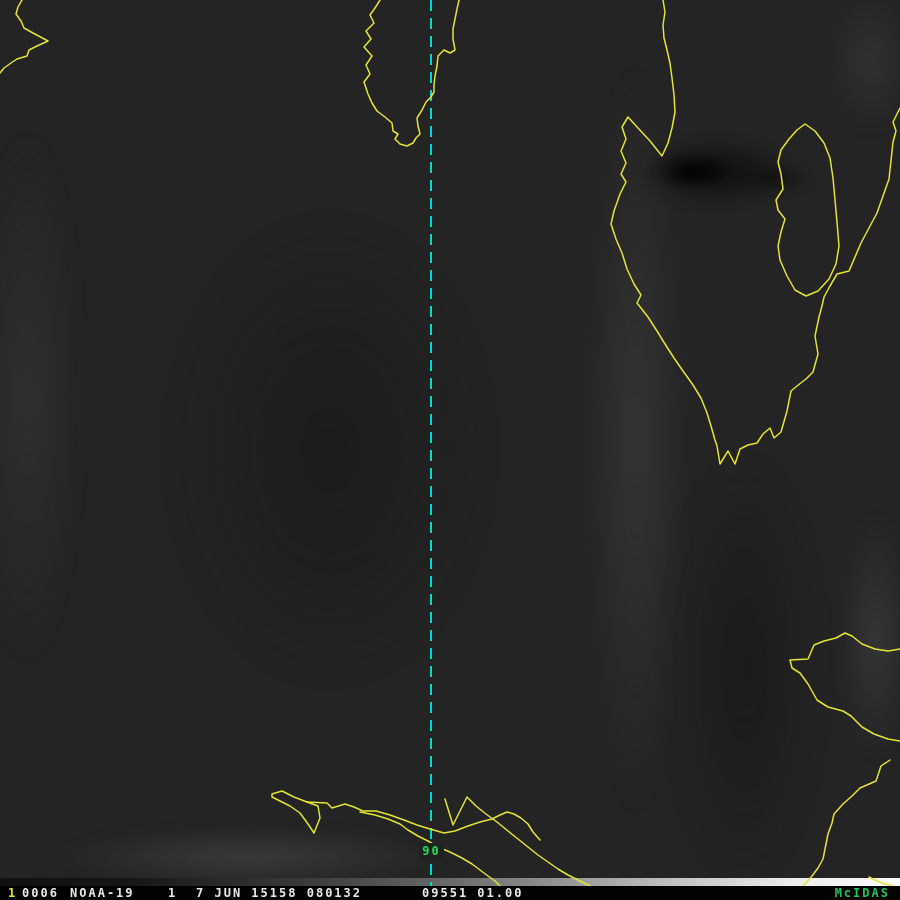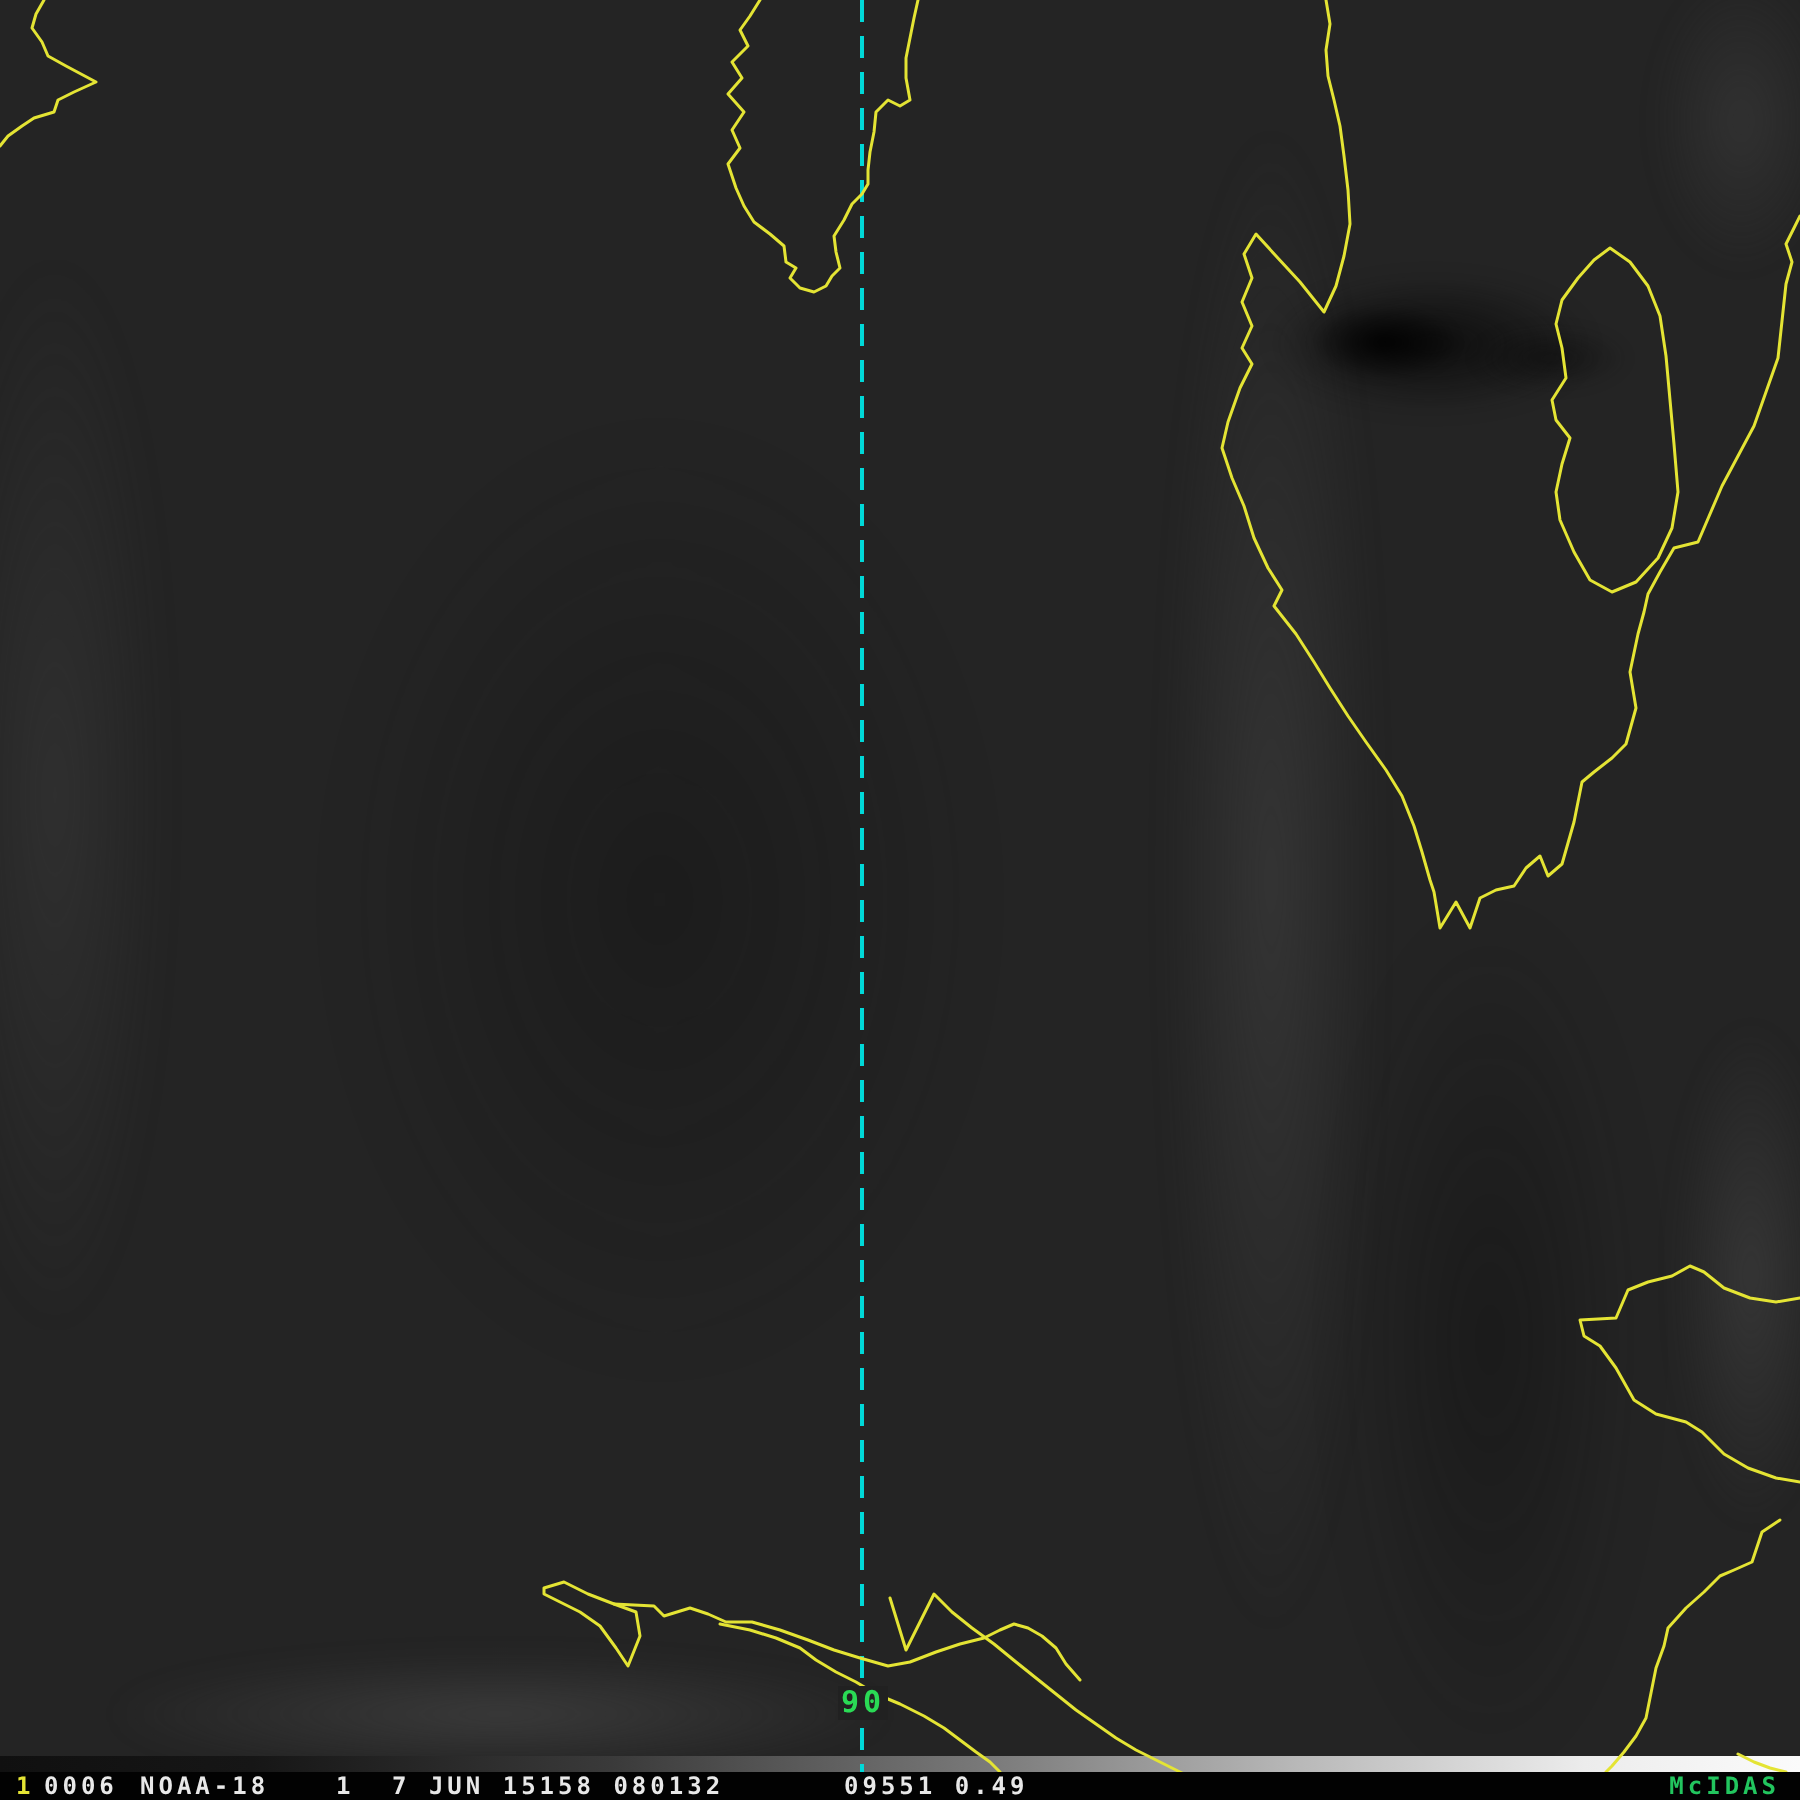--- a/index.html
+++ b/index.html
@@ -16,21 +16,21 @@
   .p-cloud-tail  {left:735px;top:162px;width:80px;height:34px;background:radial-gradient(ellipse at center,rgba(10,10,10,.55),rgba(10,10,10,0) 70%);filter:blur(3px);}
   .p-botleft     {left:60px;top:828px;width:380px;height:58px;background:radial-gradient(ellipse at center,rgba(86,86,86,.45),rgba(86,86,86,0) 75%);filter:blur(6px);}
   .p-rightmid    {left:838px;top:515px;width:75px;height:245px;background:radial-gradient(ellipse at center,rgba(72,72,72,.5),rgba(72,72,72,0) 72%);filter:blur(6px);}
   .p-topright    {left:828px;top:-12px;width:85px;height:145px;background:radial-gradient(ellipse at center,rgba(70,70,70,.4),rgba(70,70,70,0) 72%);filter:blur(6px);}
   .p-leftstreak  {left:-25px;top:135px;width:105px;height:525px;background:radial-gradient(ellipse at center,rgba(70,70,70,.35),rgba(70,70,70,0) 72%);filter:blur(8px);}
   .p-centerdark  {left:175px;top:225px;width:310px;height:450px;background:radial-gradient(ellipse at center,rgba(14,14,14,.35),rgba(14,14,14,0) 75%);filter:blur(12px);}
   .p-lowerdark   {left:675px;top:465px;width:140px;height:410px;background:radial-gradient(ellipse at center,rgba(12,12,12,.4),rgba(12,12,12,0) 75%);filter:blur(12px);}
   svg.overlay{position:absolute;left:0;top:0;z-index:3;}
   .graticule-label{
     position:absolute;left:419px;top:843px;width:25px;height:17px;z-index:4;
-    background:#212121;color:#2ada55;font-size:15px;line-height:17px;
+    background:#212121;color:#2ada55;font-size:12px;line-height:17px;
     letter-spacing:2px;text-align:center;font-weight:bold;
   }
   .colorbar{
     position:absolute;left:0;top:878px;width:900px;height:8px;z-index:2;
     background:linear-gradient(90deg,#101010 0%,#161616 14%,#3a3a3a 34%,#7a7a7a 55%,#b8b8b8 72%,#ececec 88%,#fbfbfb 100%);
   }
   .statusbar{
     position:absolute;left:0;top:886px;width:900px;height:14px;z-index:5;
     background:#020202;color:#e8e8e8;font-size:12px;line-height:14px;letter-spacing:2px;
     white-space:pre;font-weight:bold;
@@ -81,20 +81,20 @@
     </svg>
 
     <div class="graticule-label">90</div>
   </div>
 
   <div class="colorbar"></div>
 
   <div class="statusbar">
     <span class="sb-marker">1</span>
     <span class="sb-id">0006</span>
-    <span class="sb-sat">NOAA-18</span>
+    <span class="sb-sat">NOAA-19</span>
     <span class="sb-band">1</span>
     <span class="sb-datetime">7 JUN 15158 080132</span>
-    <span class="sb-lineele">09551 0.49</span>
+    <span class="sb-lineele">09551 01.00</span>
     <span class="sb-brand">McIDAS</span>
   </div>
 
 </div>
 
 </body></html>

